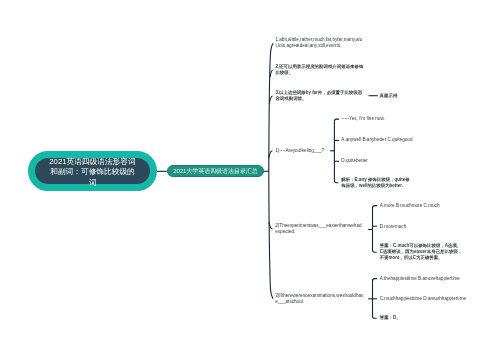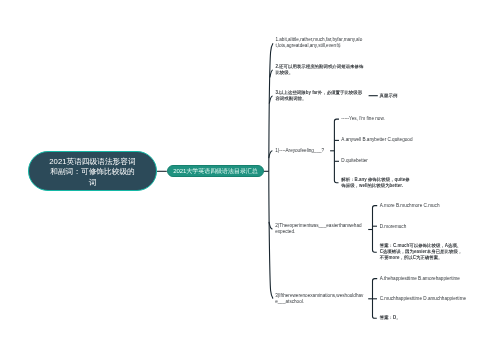--- a/index.html
+++ b/index.html
@@ -4,21 +4,21 @@
 <title>mindmap</title>
 <style>
   html,body{margin:0;padding:0;background:#ffffff;}
   body{width:500px;height:360px;overflow:hidden;
        font-family:"Liberation Sans",sans-serif;}
   #stage{position:relative;width:500px;height:360px;background:#fff;overflow:hidden;}
   #wires{position:absolute;left:0;top:0;width:500px;height:360px;}
   .node{position:absolute;box-sizing:border-box;display:flex;align-items:center;
         justify-content:center;text-align:center;}
   #root-node{left:28px;top:151px;width:129px;height:39.5px;background:#2c4a59;
-             border:1px solid #14b8a6;border-radius:20px;color:#ffffff;
+             border:7px solid #14b8a6;border-radius:20px;color:#ffffff;
              font-size:7.7px;line-height:10.5px;}
   #root-node span{display:block;width:90px;position:relative;top:1.5px;}
   #sub-node{left:167px;top:164.9px;width:97px;height:12.3px;background:#1f9280;
             border:0.8px solid #17816f;border-radius:6.2px;color:#eafcf6;
             font-size:6px;line-height:6.6px;letter-spacing:-0.05px;}
   #sub-node span,#root-node span{transform:translateZ(0);}
   .leaf{position:absolute;color:#35393d;font-size:4.65px;line-height:6.1px;
         text-align:left;word-break:break-all;line-break:anywhere;transform:translateZ(0);}
   .leaf.cjk{font-size:4.45px;font-weight:600;}
   #l-r1  {left:275.4px; top:37.4px;  width:88px;}

